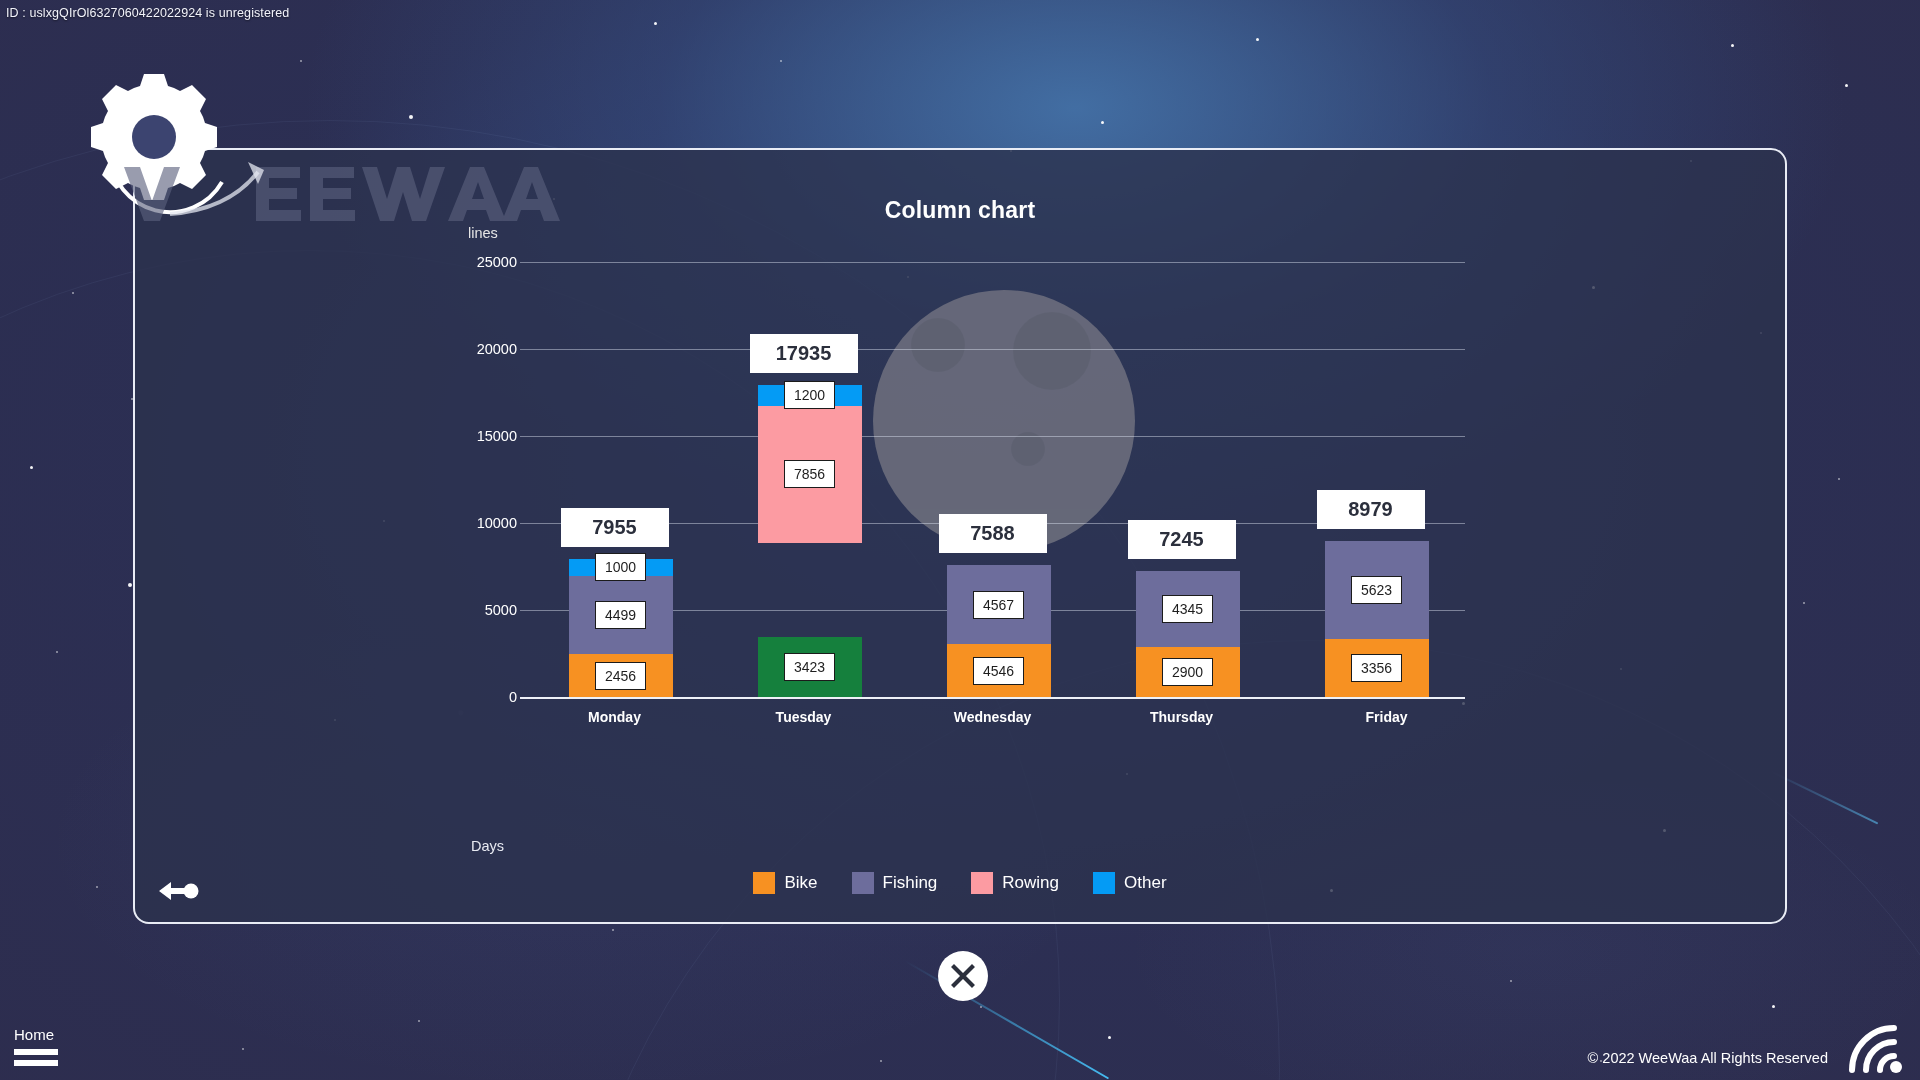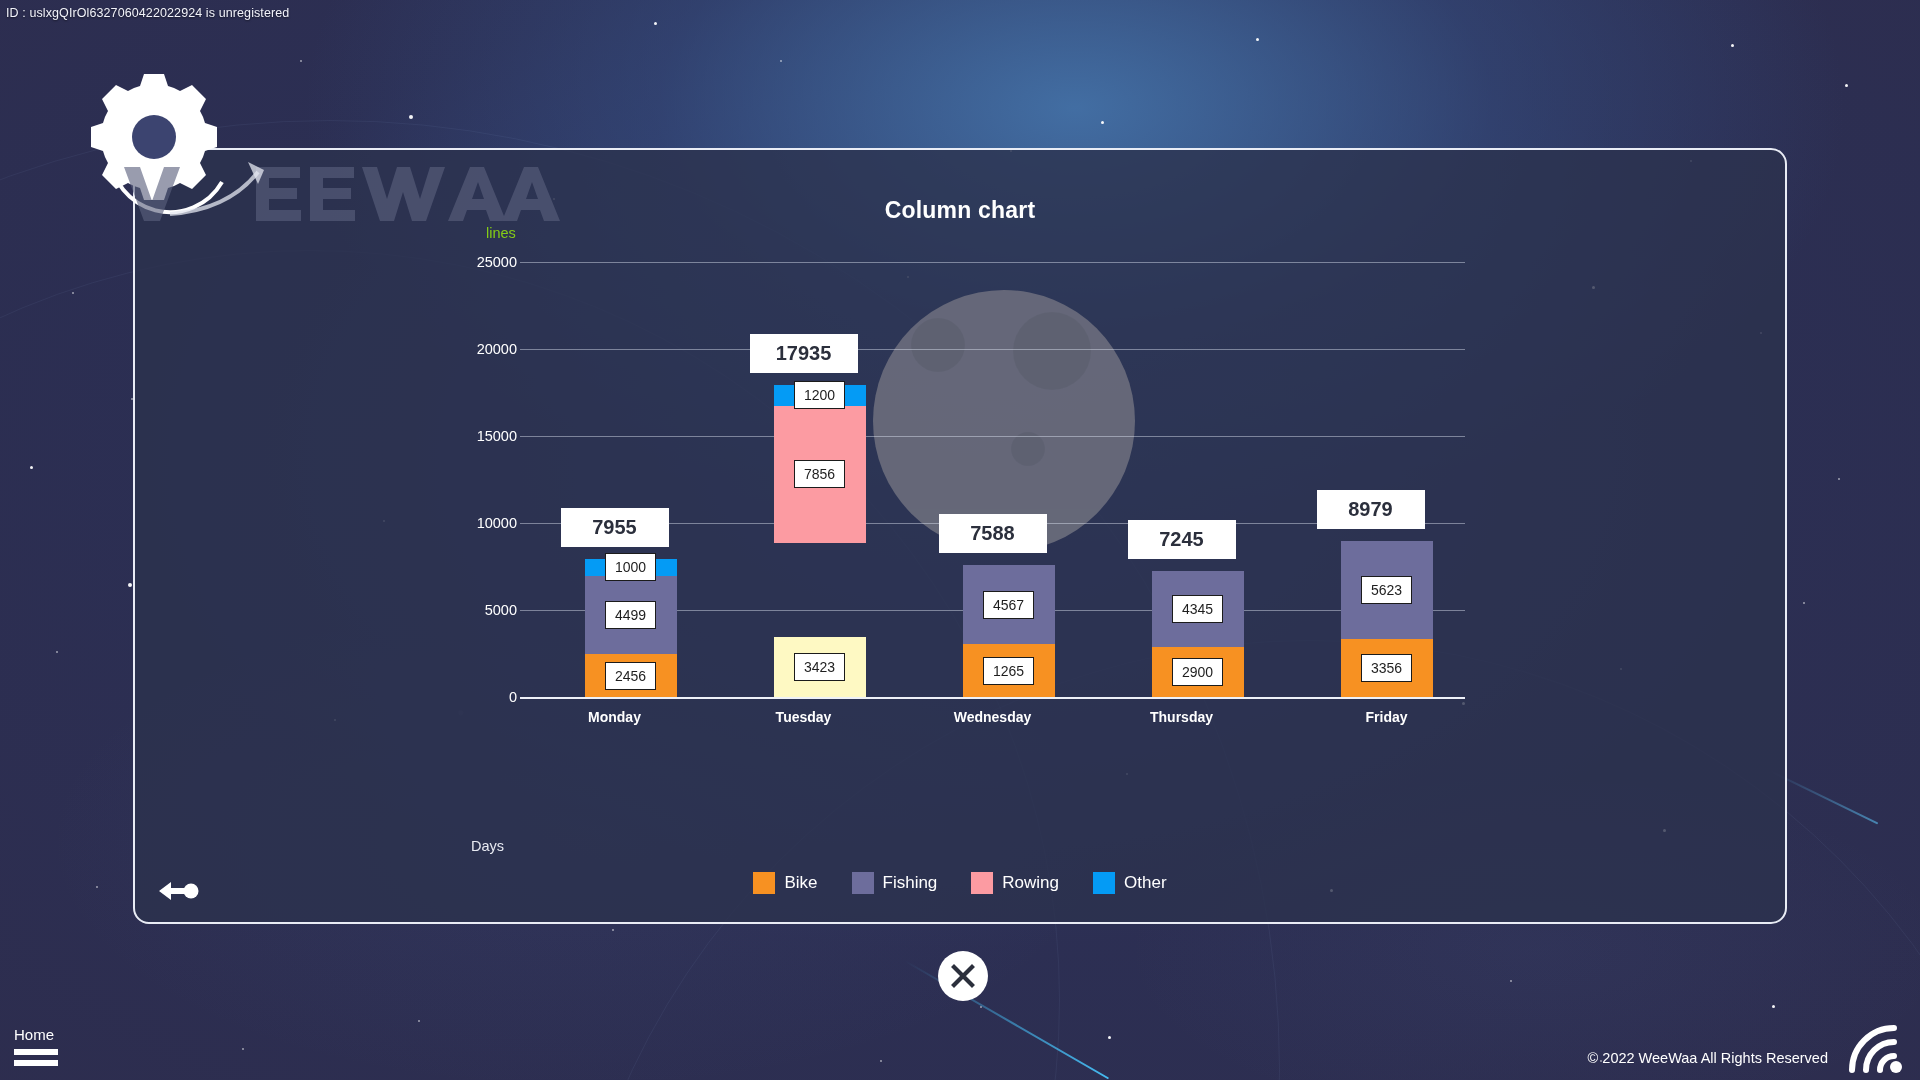--- a/index.html
+++ b/index.html
@@ -54,38 +54,38 @@
   #moon{
     position:absolute; left:738px; top:140px; width:262px; height:262px;
     border-radius:50%; background:#6a6c7c; opacity:.92;
   }
   .crater{position:absolute;border-radius:50%;background:rgba(0,0,0,0.06);}
 
   #chart-title{
     position:absolute; top:47px; left:0; right:0; text-align:center;
     font-size:23px; font-weight:bold; color:#ffffff; letter-spacing:.2px;
   }
-  #y-axis-label{ position:absolute; left:351px; top:75px; font-size:14.5px; color:#84cc16; }
+  #y-axis-label{ position:absolute; left:333px; top:75px; font-size:14.5px; color:#e5e5e5; }
   #x-axis-label{ position:absolute; left:336px; top:688px; font-size:14.5px; color:#e8eaf2; }
 
   #plot{
     position:absolute; left:385px; top:112px; width:945px; height:435px;
   }
   .grid-line{
     position:absolute; left:0; width:945px; height:1px;
     background:rgba(225,230,245,0.45);
   }
   .grid-line.base{ height:2px; background:#eef1f8; }
   .y-tick{
     position:absolute; right:948px; transform:translateY(-50%);
     font-size:14.5px; color:#ffffff; white-space:nowrap;
   }
 
   .bar-group{ position:absolute; bottom:0; width:92px; }
-  .seg{ position:absolute; left:16px; width:92px; display:flex; align-items:center; justify-content:center; }
+  .seg{ position:absolute; left:0; width:104px; display:flex; align-items:center; justify-content:center; }
   .seg-label{
     background:#ffffff; color:#1e1e1e; border:1.6px solid #1b1b1b;
     font-size:14px; line-height:1; padding:6px 9px; white-space:nowrap;
   }
   .total-label{
     position:absolute; left:50%; transform:translateX(-50%);
     background:#ffffff; color:#2b2f3c; font-weight:bold; font-size:20px;
     padding:8px 22px; white-space:nowrap; min-width:108px; text-align:center;
   }
   .cat-label{
@@ -228,35 +228,35 @@
           <div class="seg" style="bottom: 42.7344px; height: 78.2826px; background: rgb(109, 109, 156);">
             <span class="seg-label">4499</span>
           </div>
           <div class="seg" style="bottom: 121.017px; height: 17.4px; background: rgb(4, 155, 245);">
             <span class="seg-label">1000</span>
           </div>
           <div class="total-label" style="bottom: 150.417px;">7955</div>
           <div class="cat-label" style="top: 150.417px;">Monday</div>
         </div>
         <div class="bar-group" style="left: 237.5px; height: 312.069px;">
-          <div class="seg" style="bottom: 0px; height: 59.5602px; background: #fef9c3;">
+          <div class="seg" style="bottom: 0px; height: 59.5602px; background: #15803d;">
             <span class="seg-label">3423</span>
           </div>
           <div class="seg" style="bottom: 154.495px; height: 136.694px; background: rgb(252, 155, 162);">
             <span class="seg-label">7856</span>
           </div>
           <div class="seg" style="bottom: 291.189px; height: 20.88px; background: rgb(4, 155, 245);">
             <span class="seg-label">1200</span>
           </div>
           <div class="total-label" style="bottom: 324.069px; margin-top: 10px;">17935</div>
           <div class="cat-label" style="top: 324.069px;">Tuesday</div>
         </div>
         <div class="bar-group" style="left: 426.5px; height: 132.031px;">
           <div class="seg" style="bottom: 0px; height: 52.5654px; background: rgb(247, 145, 34);">
-            <span class="seg-label">1265</span>
+            <span class="seg-label">4546</span>
           </div>
           <div class="seg" style="bottom: 52.5654px; height: 79.4658px; background: rgb(109, 109, 156);">
             <span class="seg-label">4567</span>
           </div>
           <div class="total-label" style="bottom: 144.031px;">7588</div>
           <div class="cat-label" style="top: 144.031px;">Wednesday</div>
         </div>
         <div class="bar-group" style="left: 615.5px; height: 126.063px;">
           <div class="seg" style="bottom: 0px; height: 50.46px; background: rgb(247, 145, 34);">
             <span class="seg-label">2900</span>

